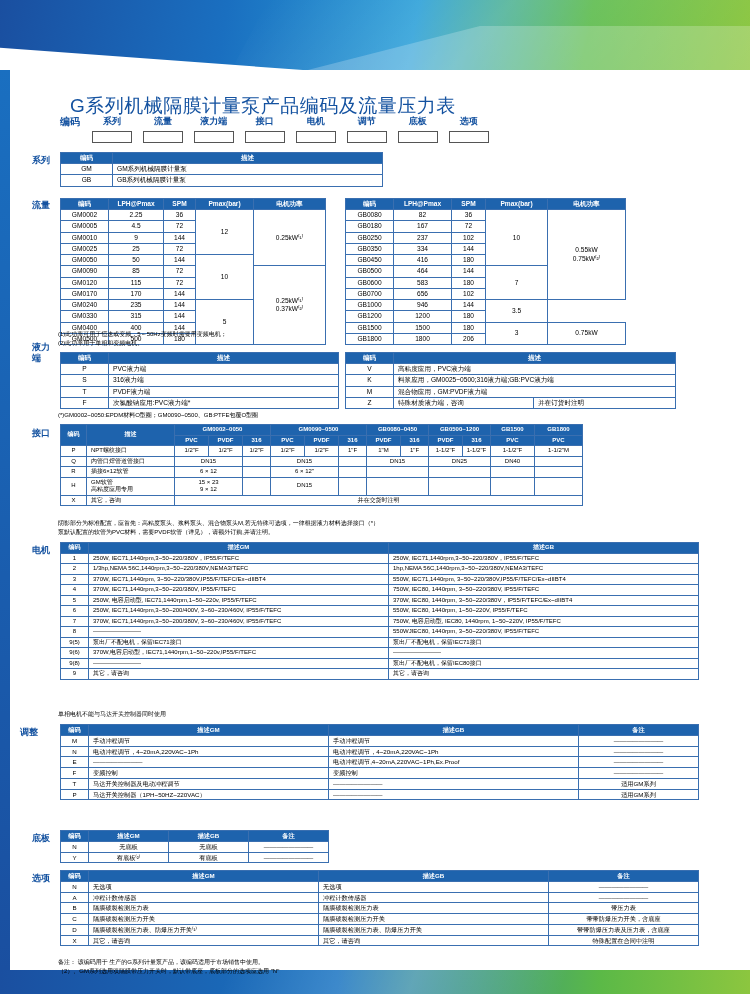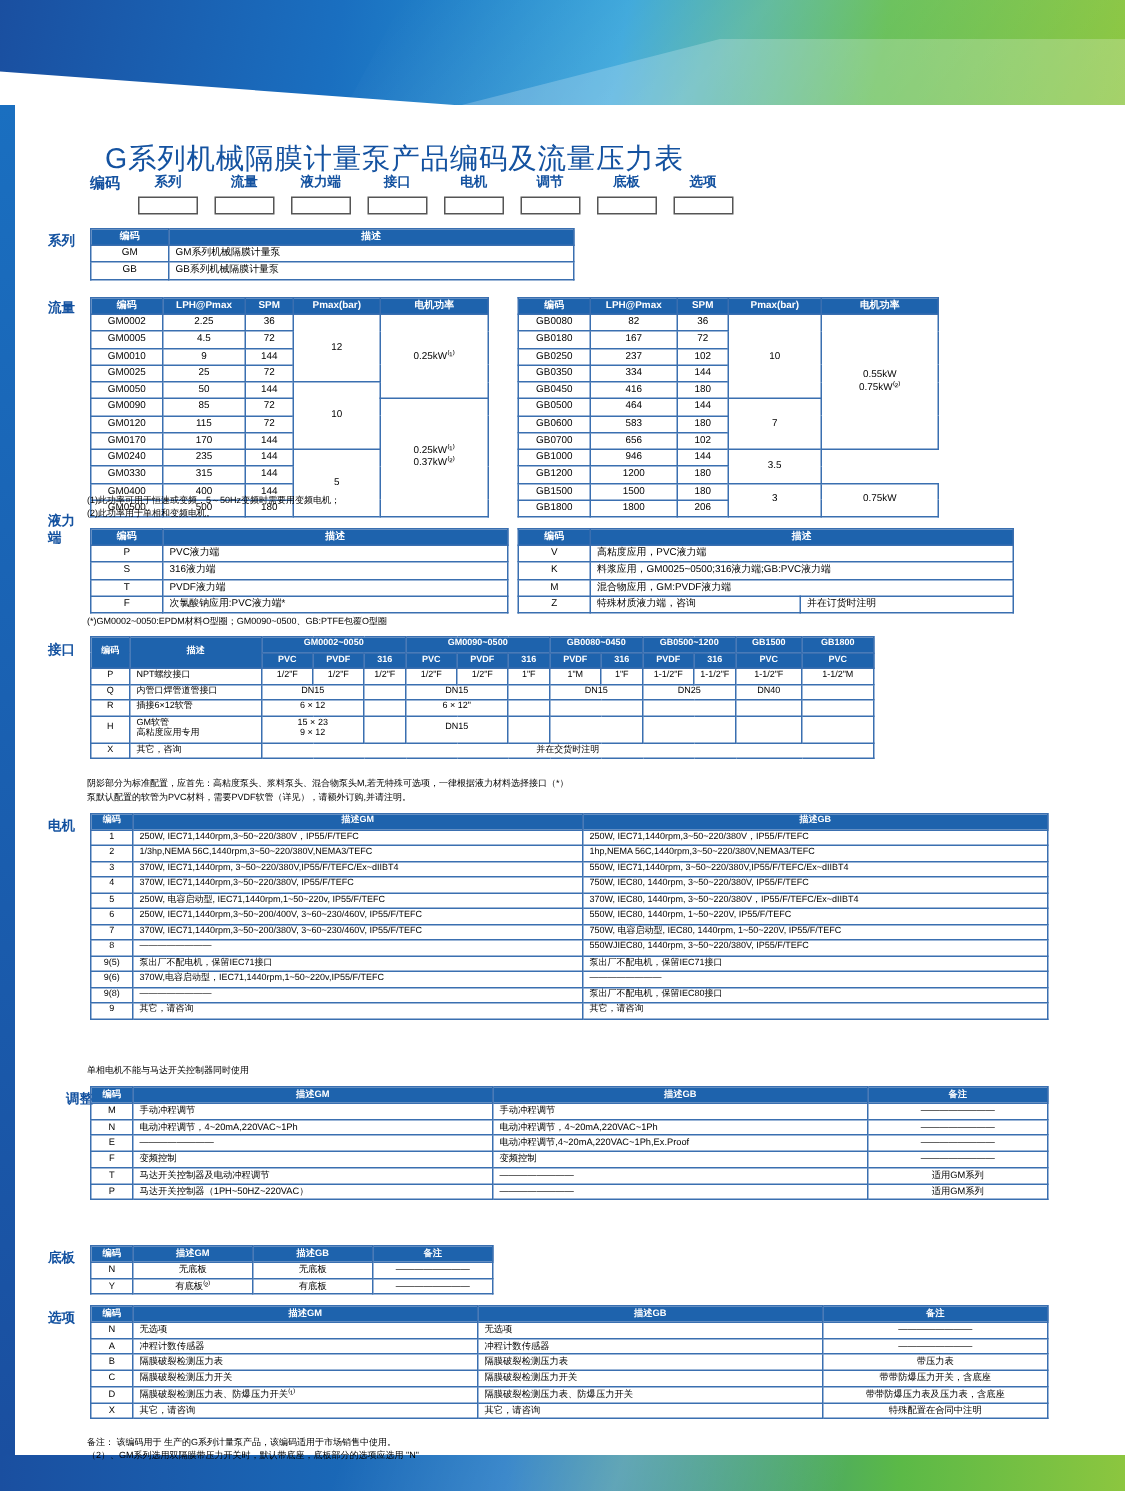--- a/index.html
+++ b/index.html
@@ -486,21 +486,21 @@
     <tr>
           <td>9</td>
           <td class="l">其它，请咨询</td>
           <td class="l">其它，请咨询</td>
         </tr>
   </tbody>
     </table>
 </div>
 <div class="blk note" style="top:710px;left:58px;">单相电机不能与马达开关控制器同时使用</div>
 
-<div class="seclabel" style="top:727px;left:44px;">调整</div>
+<div class="seclabel" style="top:727px;left:20px;">调整</div>
 <div class="blk" style="top:724px;left:60px;">
   <table class="t" style="font-size:6.2px;">
     <tbody>
         <tr>
       <th style="width:28px">编码</th>
       <th style="width:240px">描述GM</th>
       <th style="width:250px">描述GB</th>
       <th style="width:120px">备注</th>
     </tr>
     <tr>

